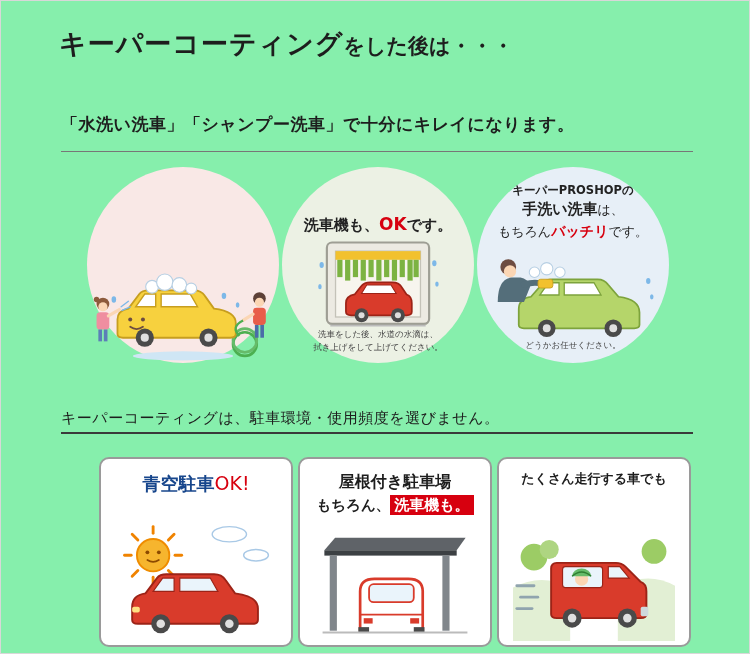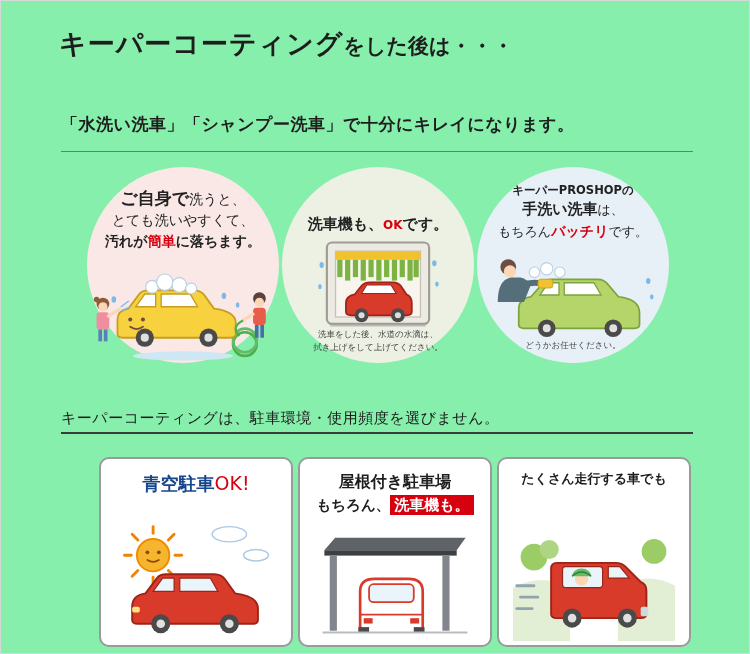--- a/index.html
+++ b/index.html
@@ -31,21 +31,21 @@
   .c1 .ctext { top:20px; }
   .c2 .ctext { top:46px; }
   .c3 .ctext { top:15px; }
   .b17 { font-size:17px; font-weight:bold; }
   .n14 { font-size:14px; }
   .b14 { font-size:14px; font-weight:bold; }
   .b15 { font-size:15px; font-weight:bold; }
   .n13 { font-size:13px; }
   .b11 { font-size:11.5px; font-weight:bold; }
   .red { color:#d7000f; font-weight:bold; }
-  .redbig { color:#d7000f; font-weight:bold; font-size:12px; }
+  .redbig { color:#d7000f; font-weight:bold; font-size:17px; }
   .note { position:absolute; width:100%; text-align:center; font-size:8.5px;
           color:#444; line-height:1.6; z-index:2; }
   .c2 .note { bottom:8px; }
   .c3 .note { bottom:10px; }
   .circle svg { position:absolute; left:50%; transform:translateX(-50%); z-index:1; }
   .c1 svg { width:182px; bottom:2px; }
   .c2 svg { width:130px; bottom:30px; }
   .c3 svg { width:175px; bottom:23px; }
 
   
@@ -70,25 +70,20 @@
 
 <div class="page">
 
   <h1 class="title"><span class="t-main">キーパーコーティング</span><span class="t-suffix">をした後は・・・</span></h1>
 
   <div class="sec-head1"><span>「水洗い洗車」「シャンプー洗車」で十分にキレイになります。</span></div>
 
   <div class="circles">
 
     <div class="circle c1">
-      <div class="ctext">
-        <div><span class="b17">ご自身で</span><span class="n14">洗うと、</span></div>
-        <div class="n14">とても洗いやすくて、</div>
-        <div><span class="b14">汚れが</span><span class="red" style="font-size:14px">簡単</span><span class="b14">に落ちます。</span></div>
-      </div>
       <svg viewBox="0 0 200 118">
         <ellipse cx="100" cy="112" rx="55" ry="5" fill="#cfe6f5"></ellipse>
         <circle cx="168" cy="99" r="13" fill="none" stroke="#4caf50" stroke-width="3"></circle>
         <circle cx="168" cy="95" r="13" fill="none" stroke="#66bb6a" stroke-width="3"></circle>
         <path d="M28 88 L28 72 Q28 62 40 60 L52 44 Q55 40 62 40 L112 40 Q120 40 124 46 L134 60 Q158 63 158 76 L158 88 Q158 92 152 92 L34 92 Q28 92 28 88 Z" fill="#f7d13e" stroke="#c79e1f" stroke-width="2"></path>
         <path d="M58 44 L70 44 L70 58 L48 58 Z" fill="#fff" stroke="#c79e1f" stroke-width="1.5"></path>
         <path d="M76 44 L108 44 L116 58 L76 58 Z" fill="#fff" stroke="#c79e1f" stroke-width="1.5"></path>
         <circle cx="42" cy="72" r="2.2" fill="#6d4c41"></circle>
           <circle cx="56" cy="72" r="2.2" fill="#6d4c41"></circle>
         <path d="M42 80 Q49 85 56 80" fill="none" stroke="#6d4c41" stroke-width="2" stroke-linecap="round"></path>

